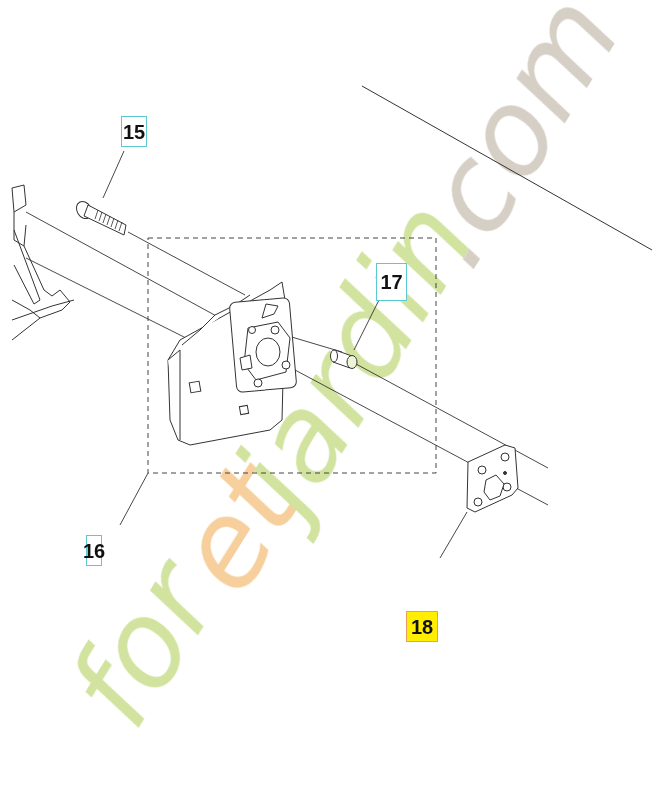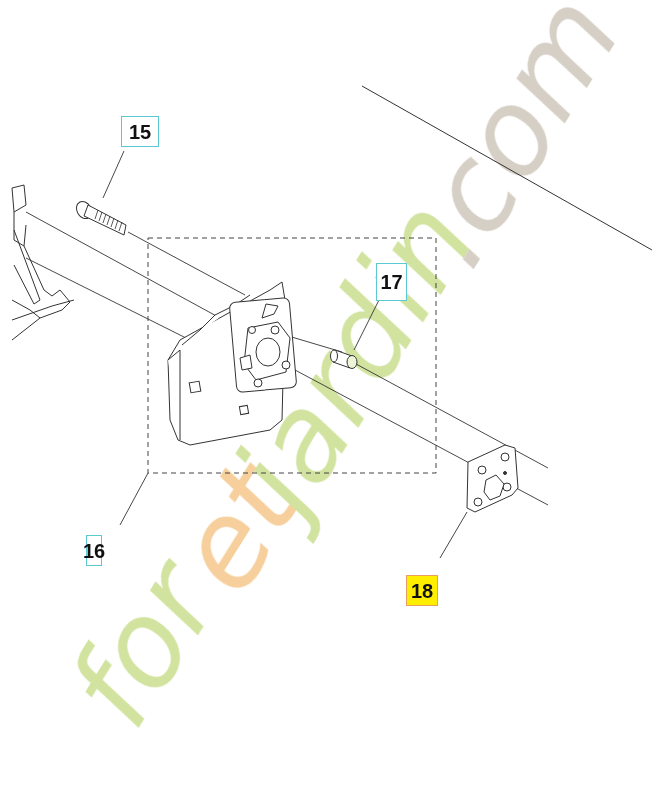--- a/index.html
+++ b/index.html
@@ -4,21 +4,21 @@
 <style>
   html, body { margin: 0; padding: 0; background: #ffffff; }
   body { width: 652px; height: 800px; position: relative; overflow: hidden; font-family: "Liberation Sans", sans-serif; }
   .canvas { position: absolute; left: 0; top: 0; width: 652px; height: 800px; }
   .callout {
     position: absolute; box-sizing: border-box;
     font-family: "Liberation Sans", sans-serif; font-weight: bold; font-size: 20px;
     color: #111; background: #ffffff; border: 1.5px solid #5cc8d0;
     display: flex; align-items: center; justify-content: center; line-height: 1;
   }
-  .callout.highlight { background: #ffee00; border-color: #e8a060; }
+  .callout.highlight { background: #ffee00; border-color: #e8a060; margin-top: 36px; }
   svg text.wm { font-family: "DejaVu Sans", sans-serif; }
 </style>
 </head>
 <body>
 
 <div class="canvas">
   <svg width="652" height="800" viewBox="0 0 652 800">
 
     <g opacity="0.95">
       <text class="wm" x="0" y="0" font-size="118" font-style="italic" fill="#cfe29a" transform="translate(135,735) rotate(-58)">for</text>
@@ -97,17 +97,17 @@
     </g>
 
     <g stroke="#333" stroke-width="0.9">
       <line x1="124" y1="151" x2="103" y2="198"></line>
       <line x1="148" y1="473" x2="120" y2="525"></line>
       <line x1="380" y1="298" x2="354" y2="350"></line>
       <line x1="467" y1="512" x2="440" y2="558"></line>
     </g>
   </svg>
 
-  <div class="callout" style="left:121px;top:116px;width:38px;height:31px;">15</div>
+  <div class="callout" style="left:121px;top:116px;width:26px;height:31px;">15</div>
   <div class="callout" style="left:86px;top:535px;width:16px;height:31px;">16</div>
   <div class="callout" style="left:376px;top:263px;width:31px;height:38px;">17</div>
   <div class="callout highlight" style="left:406px;top:575px;width:32px;height:31px;">18</div>
 </div>
 
 </body></html>

